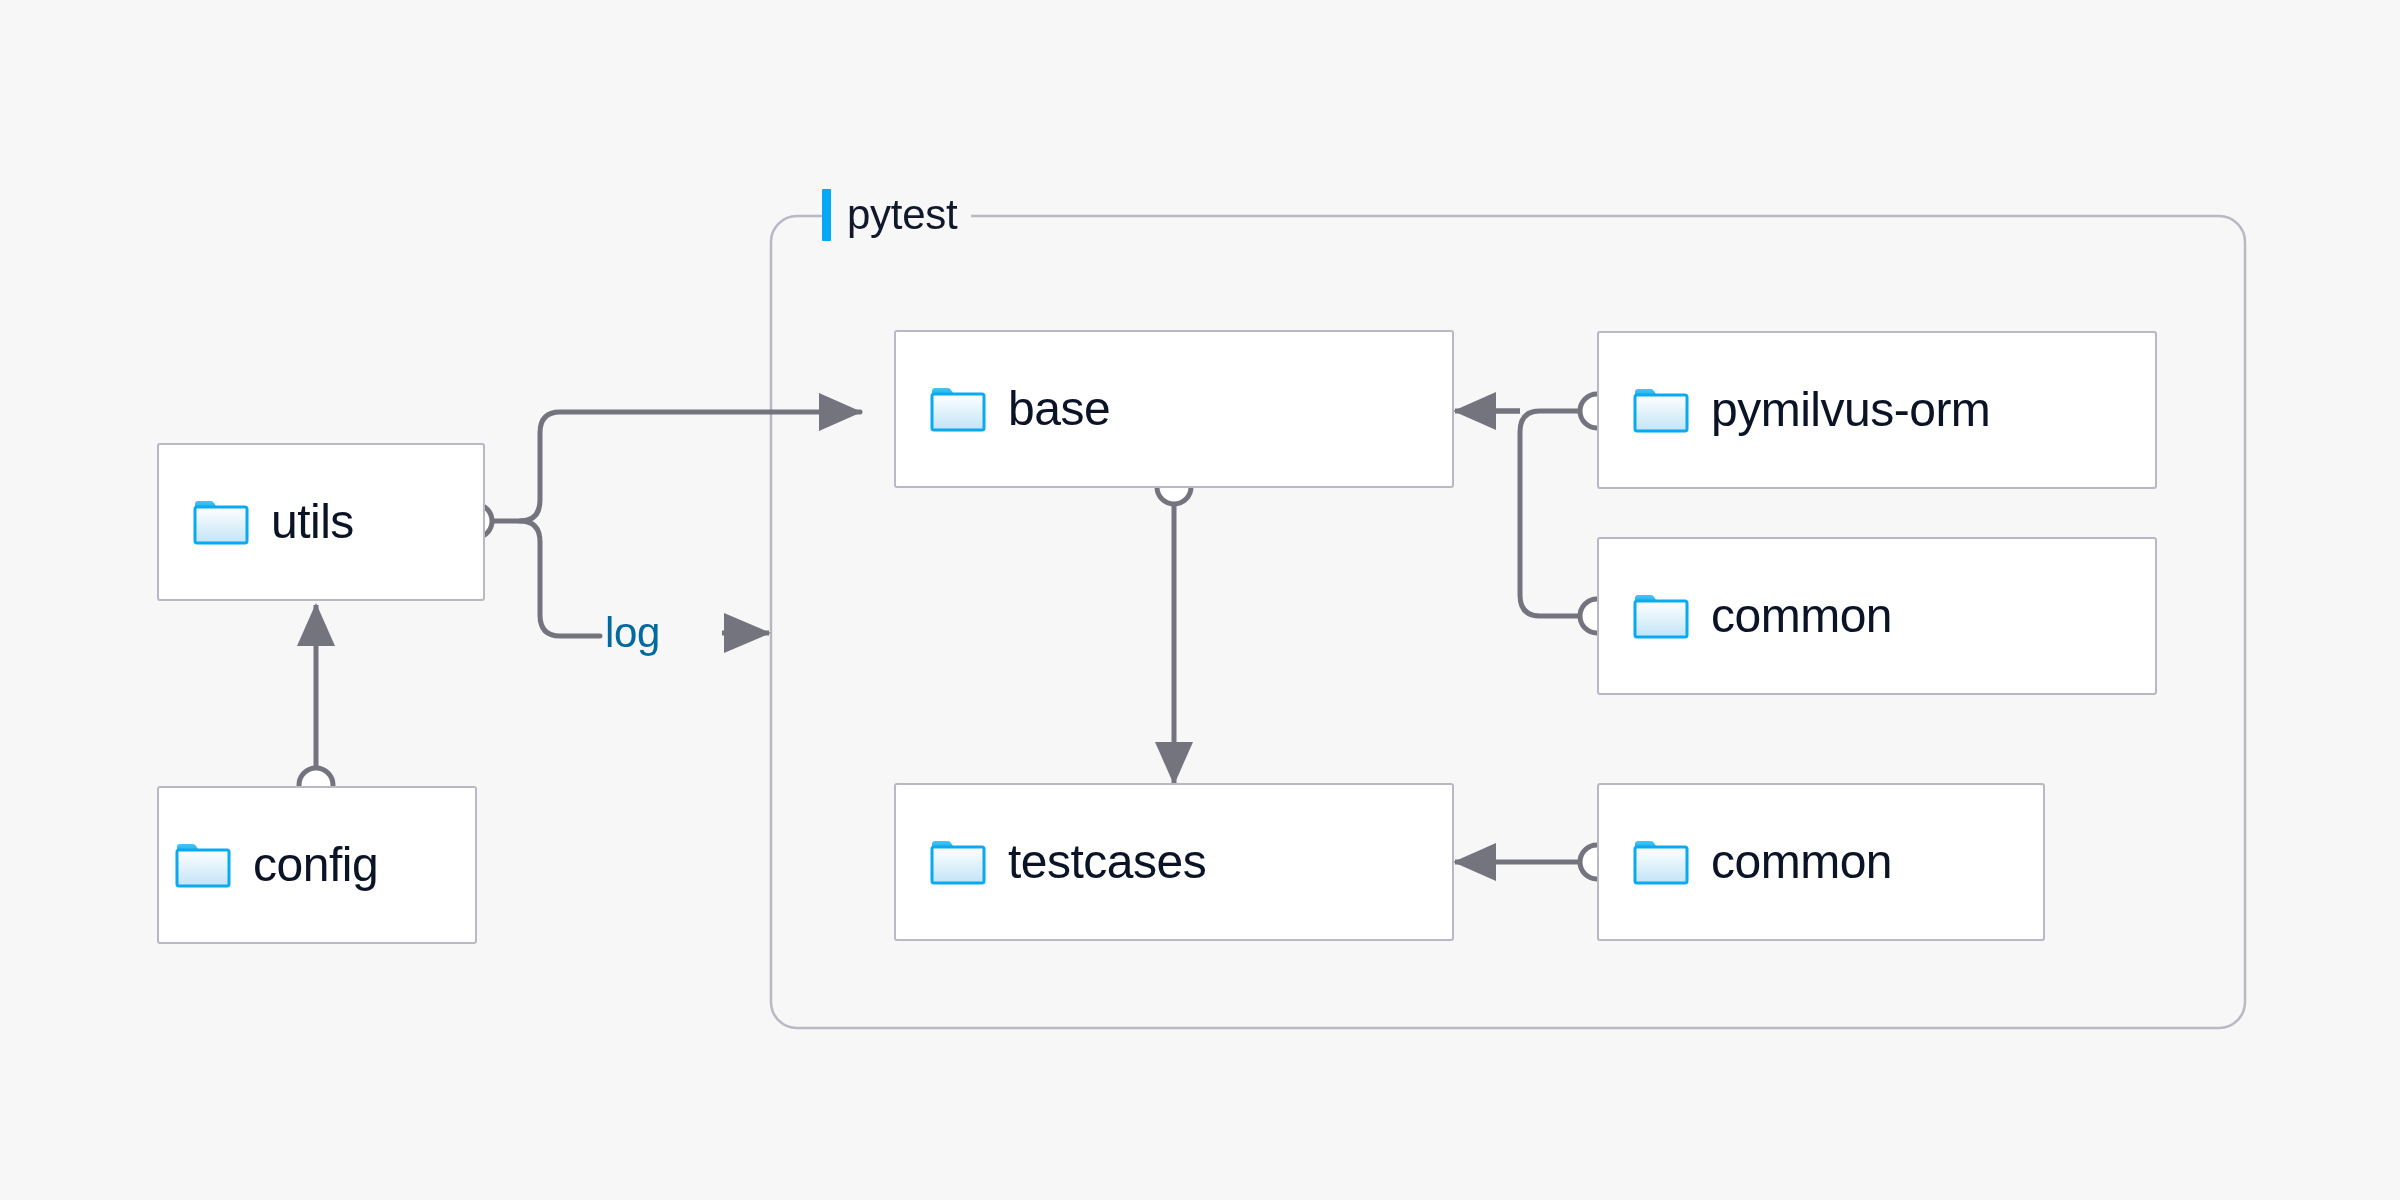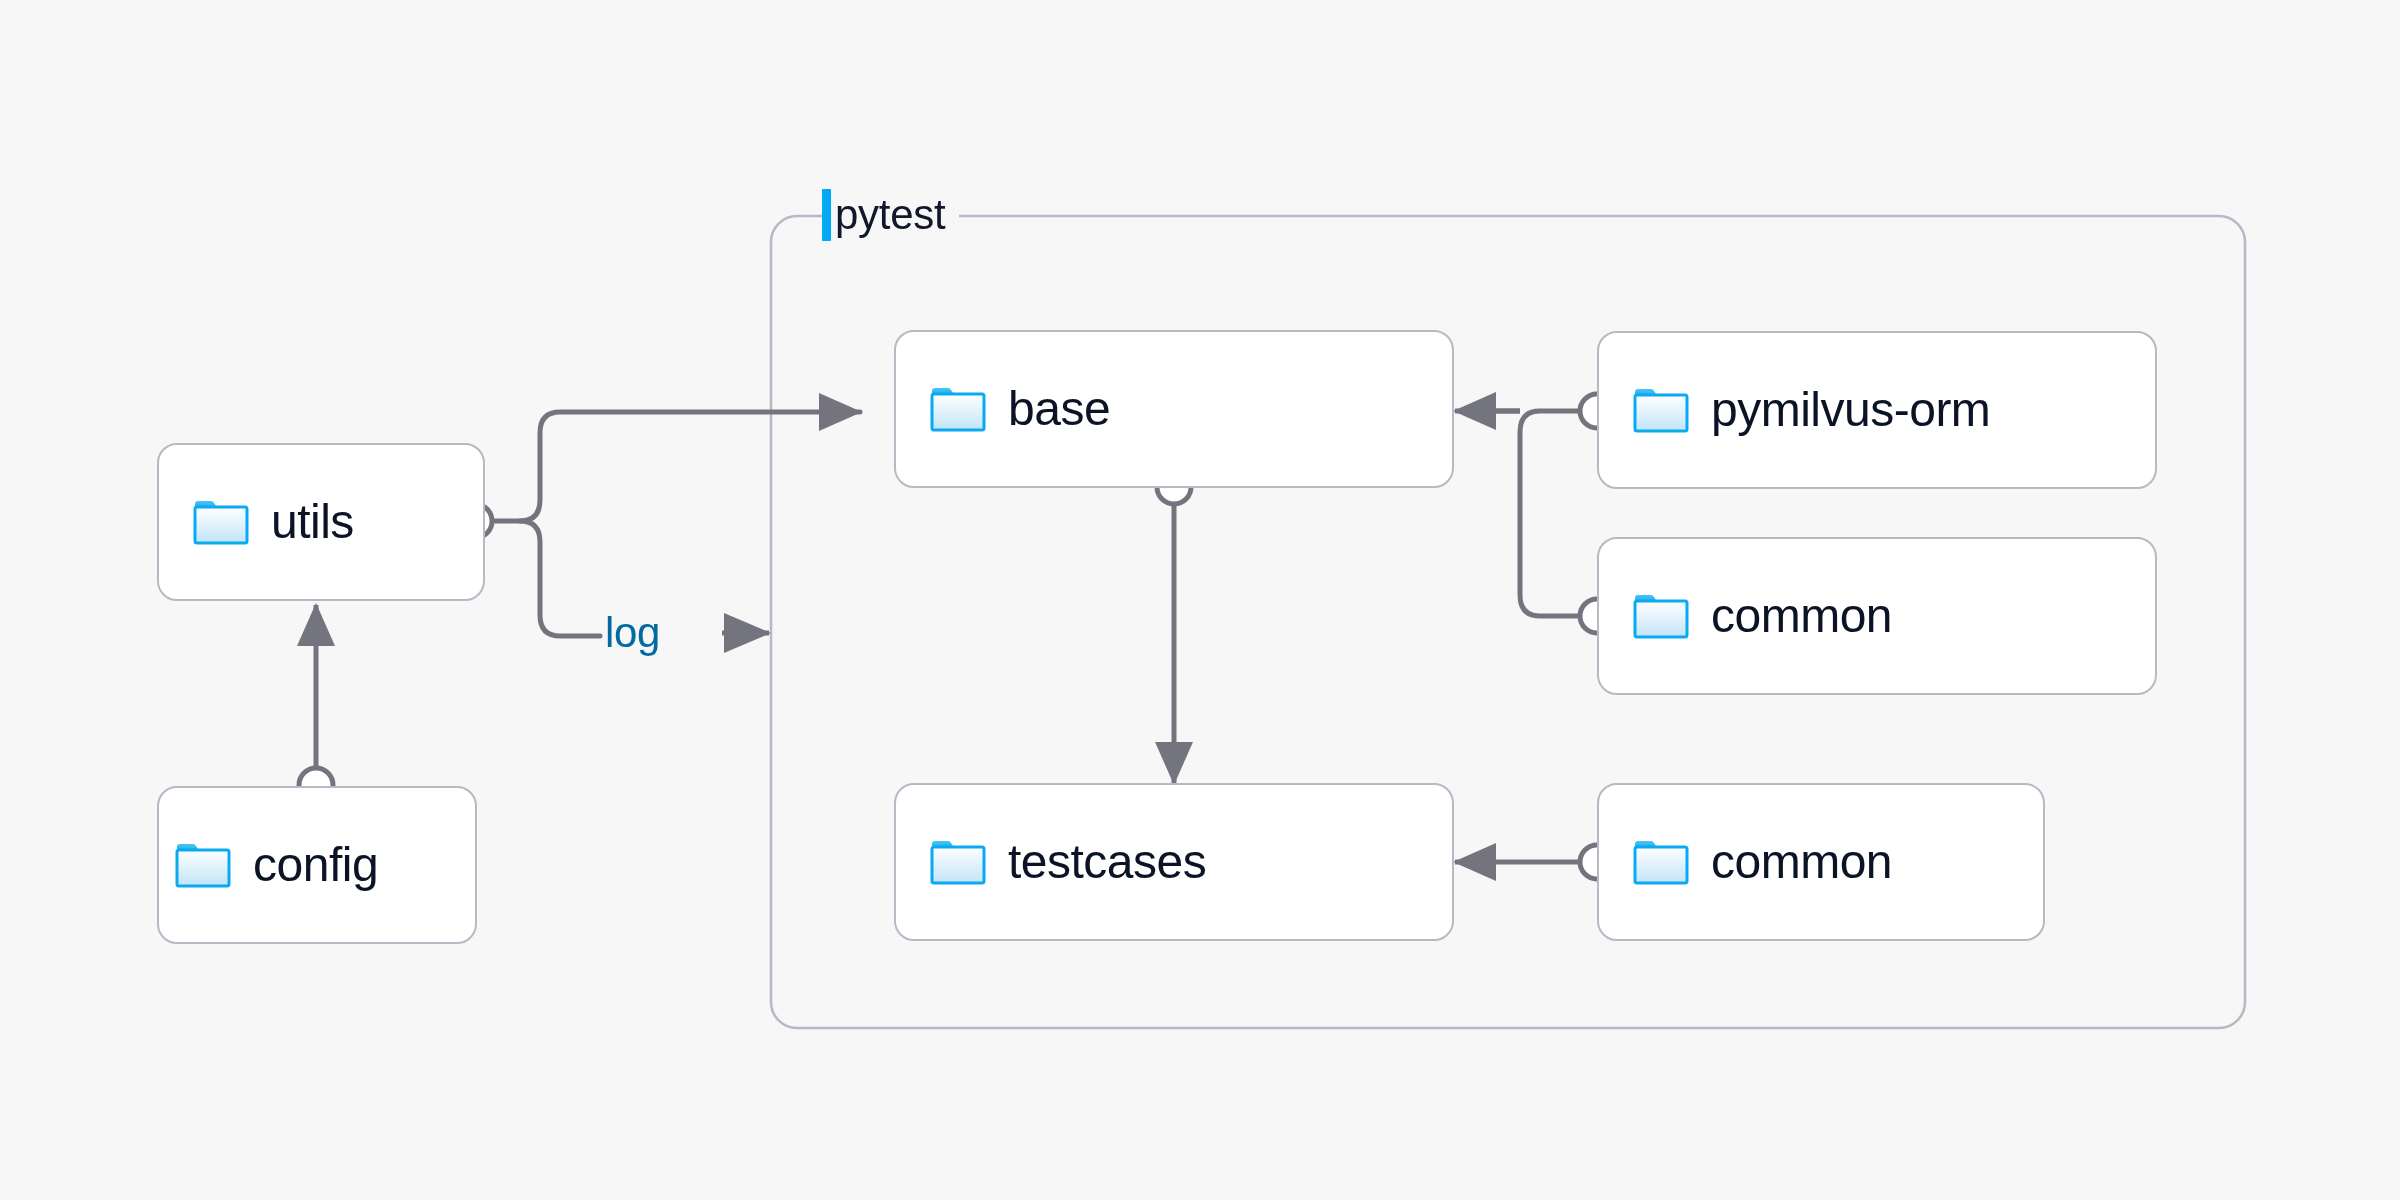--- a/index.html
+++ b/index.html
@@ -24,21 +24,21 @@
     left: 0; top: 0;
     width: 2400px;
     height: 1200px;
   }
   
   .node {
     position: absolute;
     box-sizing: border-box;
     background: #ffffff;
     border: 2px solid #b9b8c4;
-    border-radius: 20px;
+    border-radius: 3px;
     display: flex;
     align-items: center;
     padding-left: 34px;
     gap: 22px;
   }
   .node-label {
     font-size: 48px;
     font-weight: 500;
     color: #0b1327;
     letter-spacing: -0.5px;
@@ -53,21 +53,21 @@
     position: relative;
     display: block;
   }
   .folder svg { display: block; width: 100%; height: 100%; }
 
   
   #group-label {
     position: absolute;
     display: flex;
     align-items: center;
-    gap: 4px;
+    gap: 16px;
     left: 822px;
     top: 186px;
     height: 58px;
     background: #f7f7f8;
     padding-right: 14px;
   }
   #group-bar {
     width: 9px;
     height: 52px;
     background: #03a9f4;

